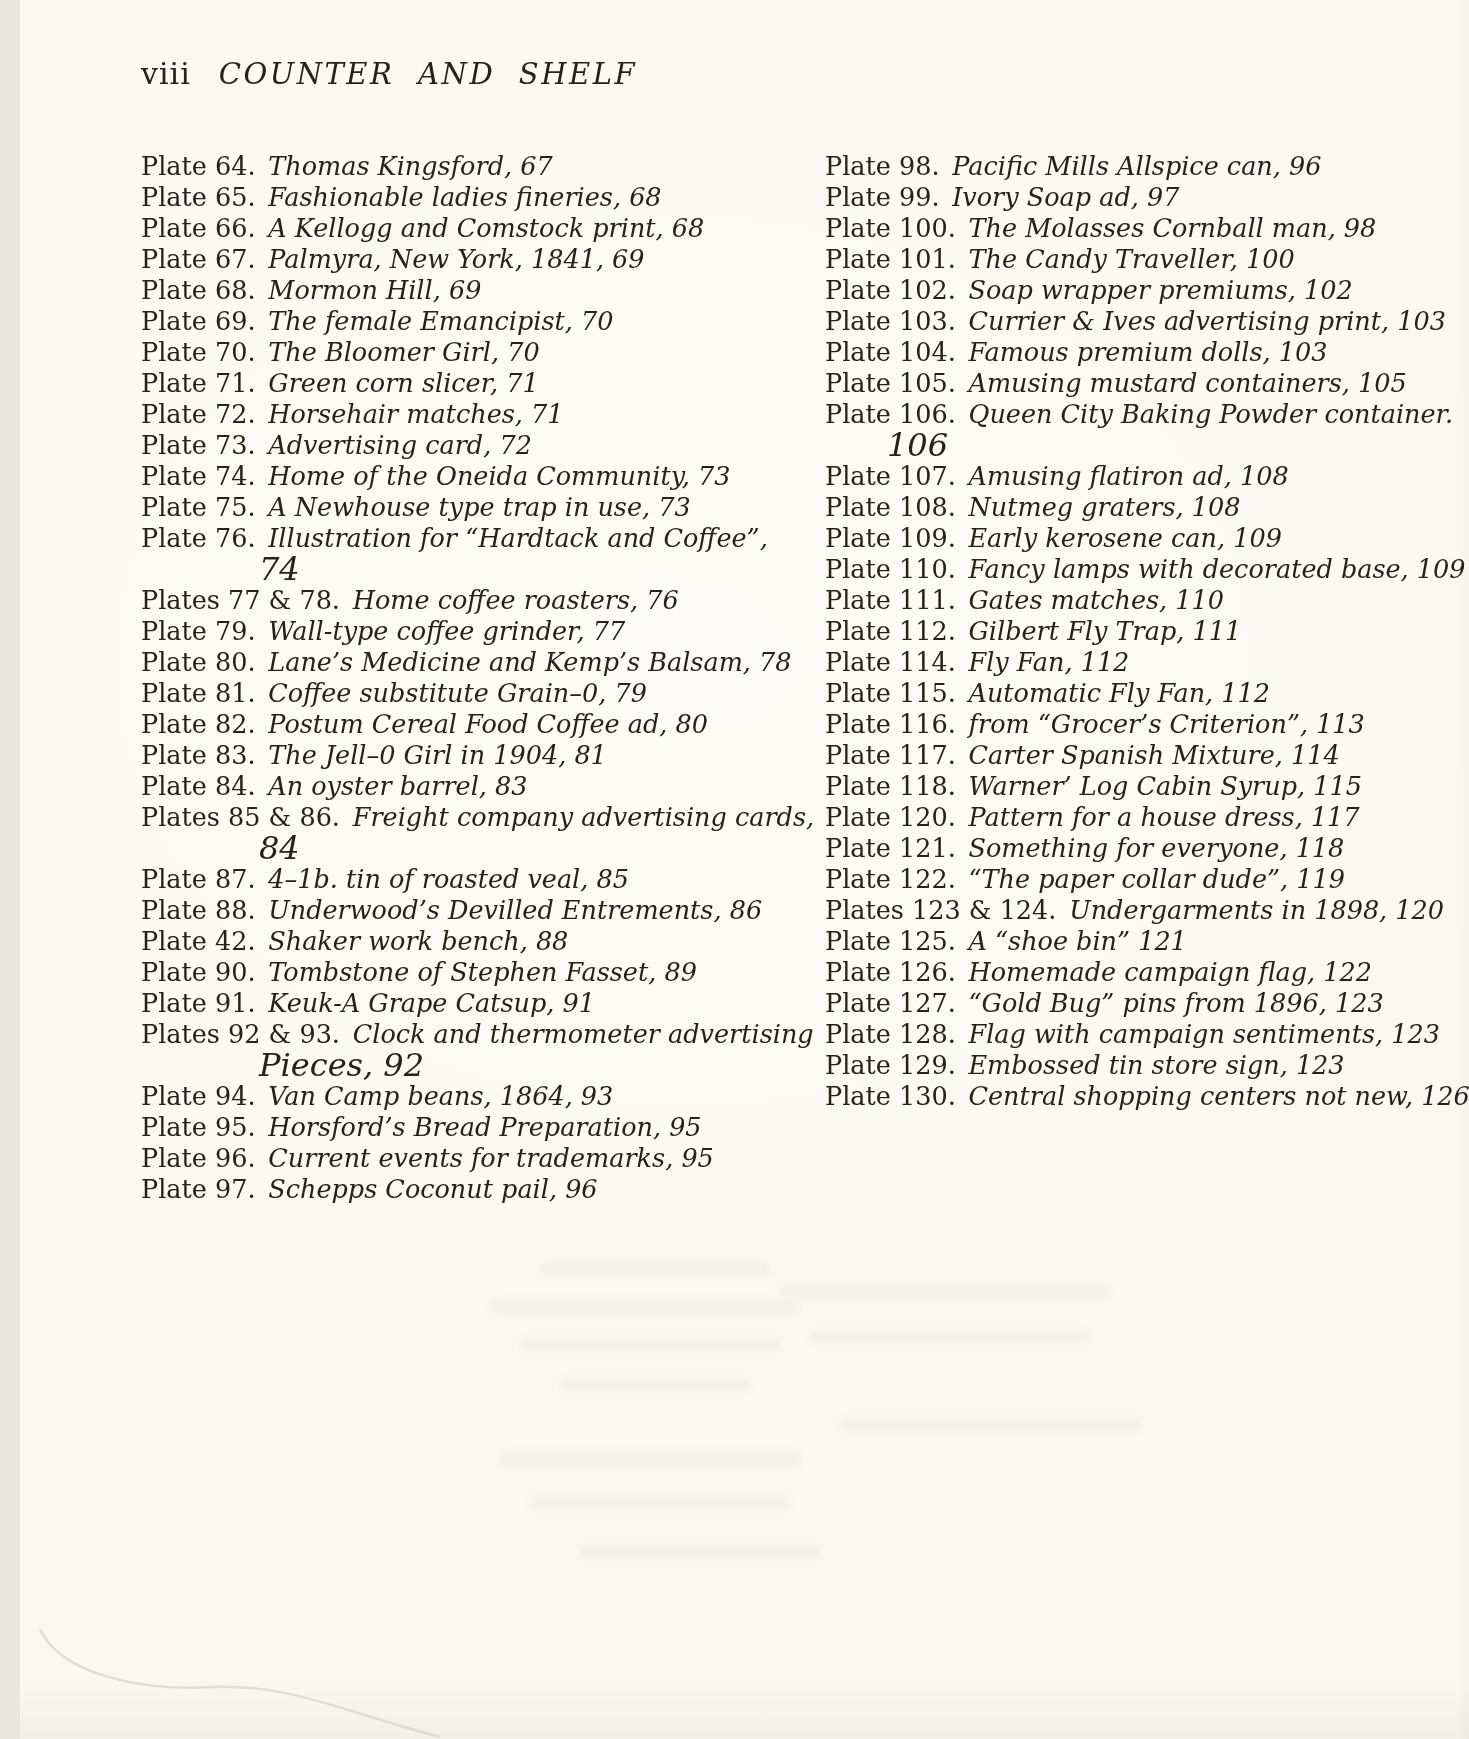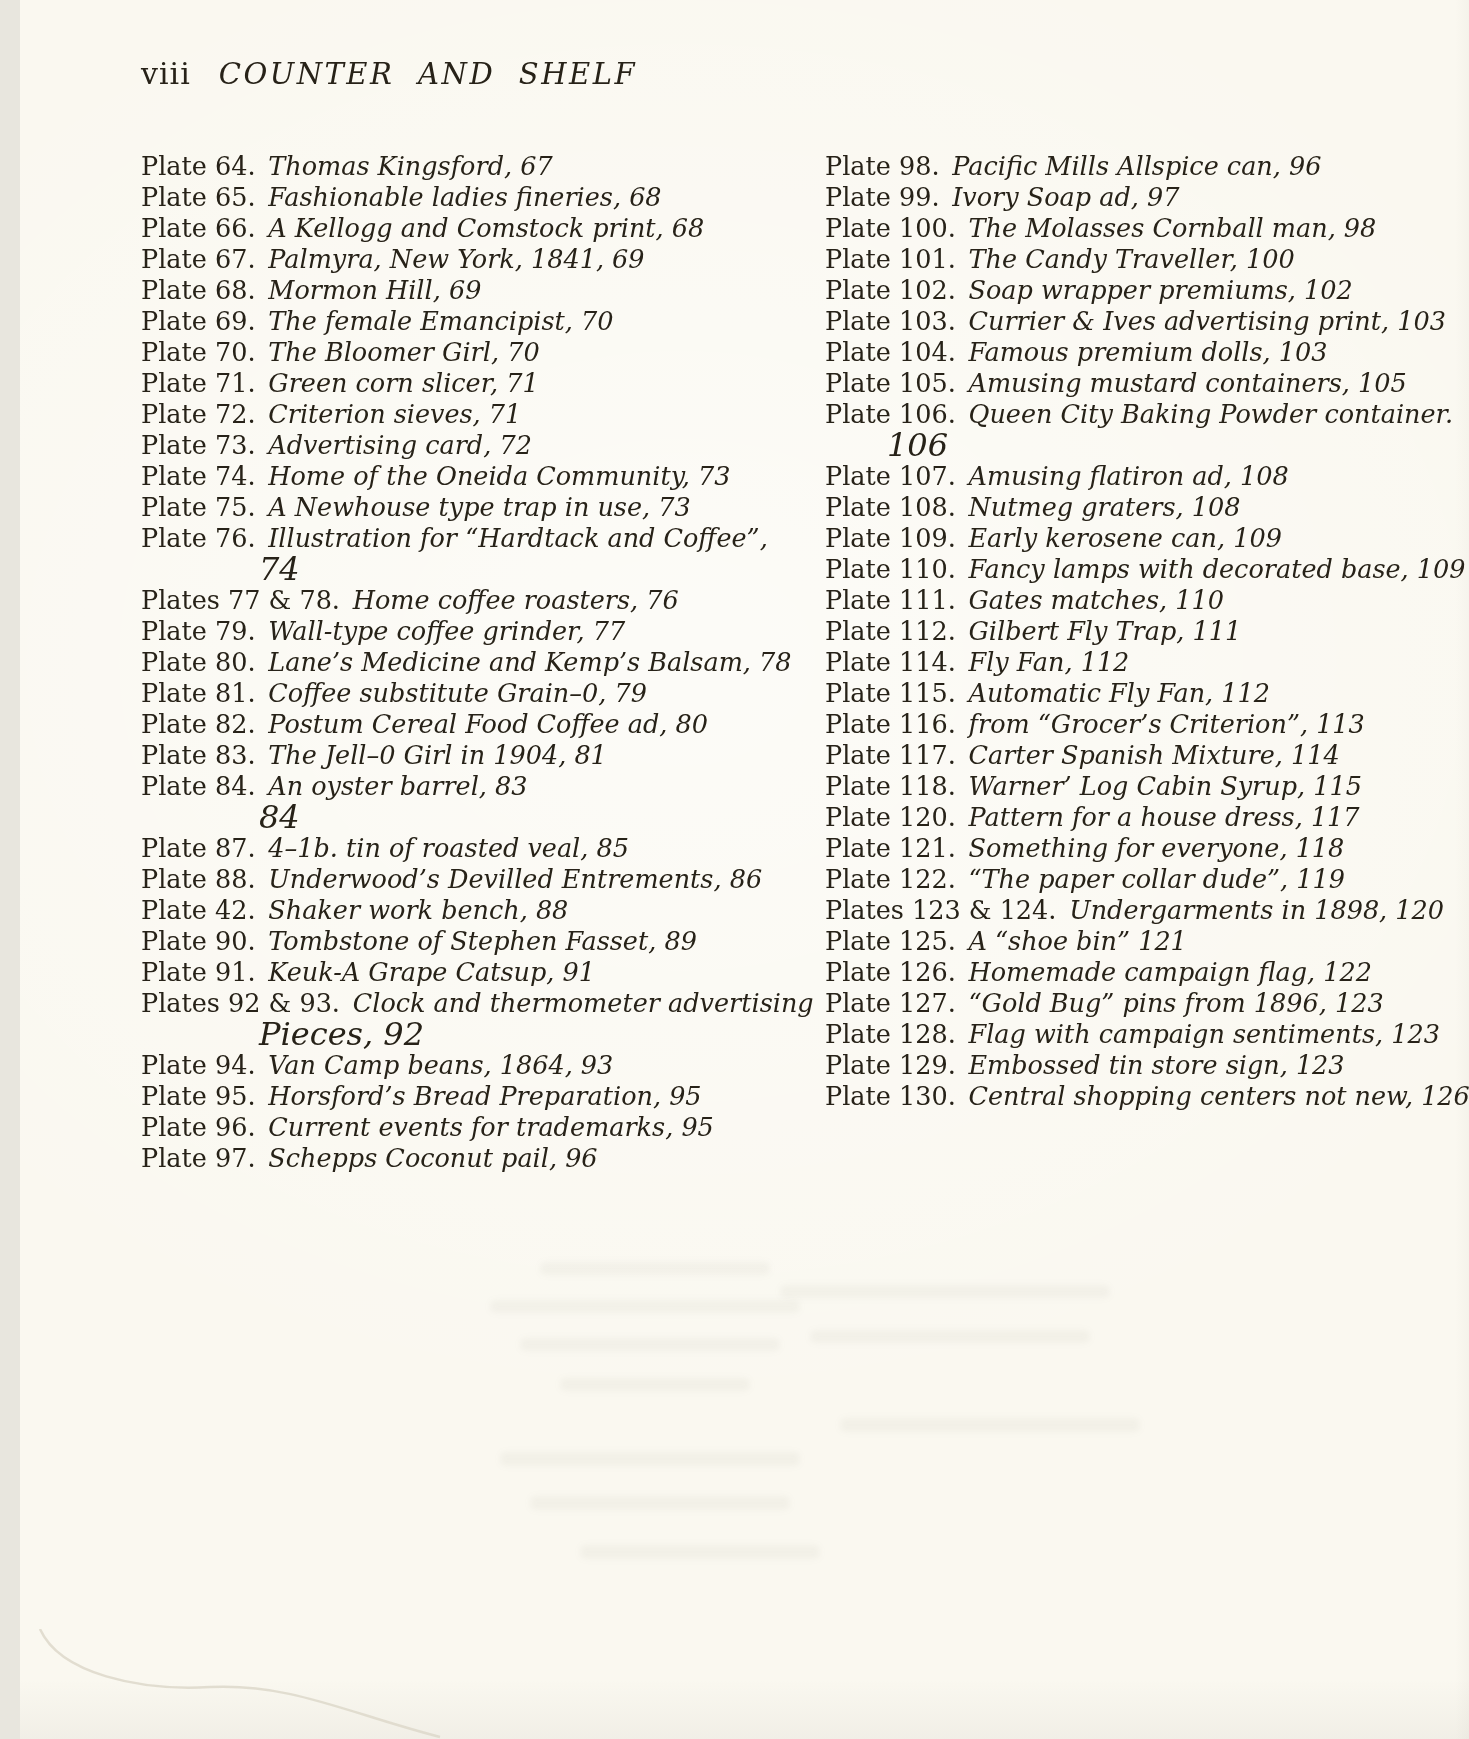--- a/index.html
+++ b/index.html
@@ -67,21 +67,21 @@
         <div class="entry">
           <div class="line"><span class="label">Plate 69.</span> <span class="title">The female Emancipist,</span> <span class="pageno">70</span></div>
         </div>
         <div class="entry">
           <div class="line"><span class="label">Plate 70.</span> <span class="title">The Bloomer Girl,</span> <span class="pageno">70</span></div>
         </div>
         <div class="entry">
           <div class="line"><span class="label">Plate 71.</span> <span class="title">Green corn slicer,</span> <span class="pageno">71</span></div>
         </div>
         <div class="entry">
-          <div class="line"><span class="label">Plate 72.</span> <span class="title">Criterion sieves,</span> <span class="pageno">71</span></div>
+          <div class="line"><span class="label">Plate 72.</span> <span class="title">Horsehair matches,</span> <span class="pageno">71</span></div>
         </div>
         <div class="entry">
           <div class="line"><span class="label">Plate 73.</span> <span class="title">Advertising card,</span> <span class="pageno">72</span></div>
         </div>
         <div class="entry">
           <div class="line"><span class="label">Plate 74.</span> <span class="title">Home of the Oneida Community,</span> <span class="pageno">73</span></div>
         </div>
         <div class="entry">
           <div class="line"><span class="label">Plate 75.</span> <span class="title">A Newhouse type trap in use,</span> <span class="pageno">73</span></div>
         </div>
@@ -104,20 +104,21 @@
         <div class="entry">
           <div class="line"><span class="label">Plate 82.</span> <span class="title">Postum Cereal Food Coffee ad,</span> <span class="pageno">80</span></div>
         </div>
         <div class="entry">
           <div class="line"><span class="label">Plate 83.</span> <span class="title">The Jell–0 Girl in 1904,</span> <span class="pageno">81</span></div>
         </div>
         <div class="entry">
           <div class="line"><span class="label">Plate 84.</span> <span class="title">An oyster barrel,</span> <span class="pageno">83</span></div>
         </div>
         <div class="entry">
+          <div class="line"><span class="label">Plates 85 &amp; 86.</span> <span class="title">Freight company advertising cards,</span></div>
           <div class="cont">84</div>
         </div>
         <div class="entry">
           <div class="line"><span class="label">Plate 87.</span> <span class="title">4–1b. tin of roasted veal,</span> <span class="pageno">85</span></div>
         </div>
         <div class="entry">
           <div class="line"><span class="label">Plate 88.</span> <span class="title">Underwood’s Devilled Entrements,</span> <span class="pageno">86</span></div>
         </div>
         <div class="entry">
           <div class="line"><span class="label">Plate 42.</span> <span class="title">Shaker work bench,</span> <span class="pageno">88</span></div>

